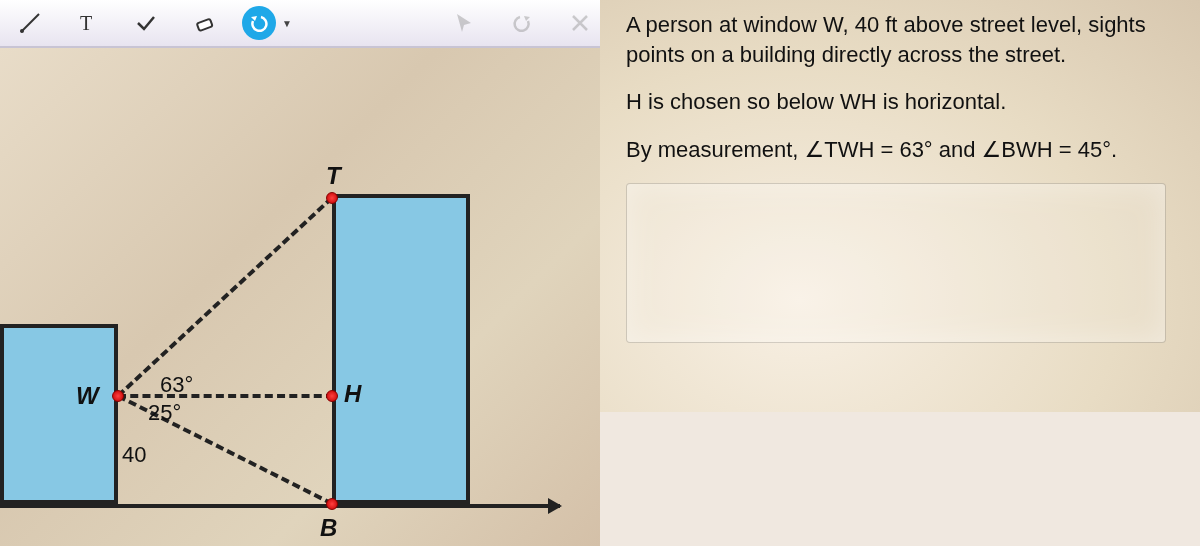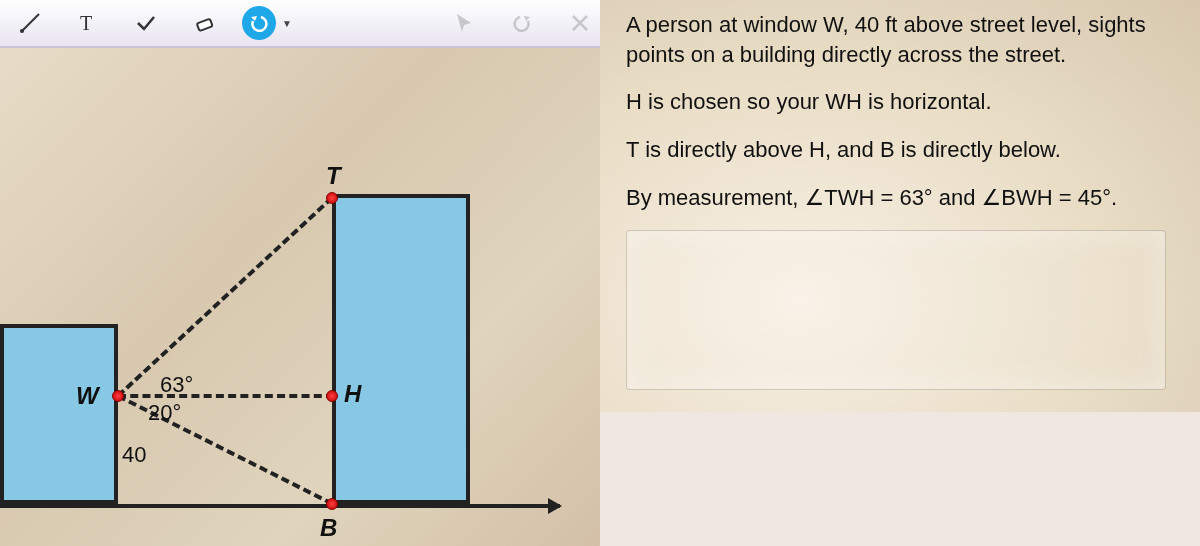--- a/index.html
+++ b/index.html
@@ -180,24 +180,23 @@
     <div class="pt" style="left:326px;top:144px"></div>
     <div class="pt" style="left:326px;top:342px"></div>
     <div class="pt" style="left:326px;top:450px"></div>
 
     <div class="lbl" style="left:326px;top:114px">T</div>
     <div class="lbl" style="left:76px;top:334px">W</div>
     <div class="lbl" style="left:344px;top:332px">H</div>
     <div class="lbl" style="left:320px;top:466px">B</div>
 
     <div class="lbl small" style="left:160px;top:324px">63°</div>
-    <div class="lbl small" style="left:148px;top:352px">20°</div>
+    <div class="lbl small" style="left:148px;top:352px">25°</div>
     <div class="lbl small" style="left:122px;top:394px">40</div>
   </div>
 </div>
 
 <div class="right-panel">
   <p>A person at window W, 40 ft above street level, sights points on a building directly across the street.</p>
-  <p>H is chosen so your WH is horizontal.</p>
-  <p>T is directly above H, and B is directly below.</p>
+  <p>H is chosen so below WH is horizontal.</p>
   <p>By measurement, ∠TWH = 63° and ∠BWH = 45°.</p>
   <div class="answer-box"></div>
 </div>
 
 </body></html>

